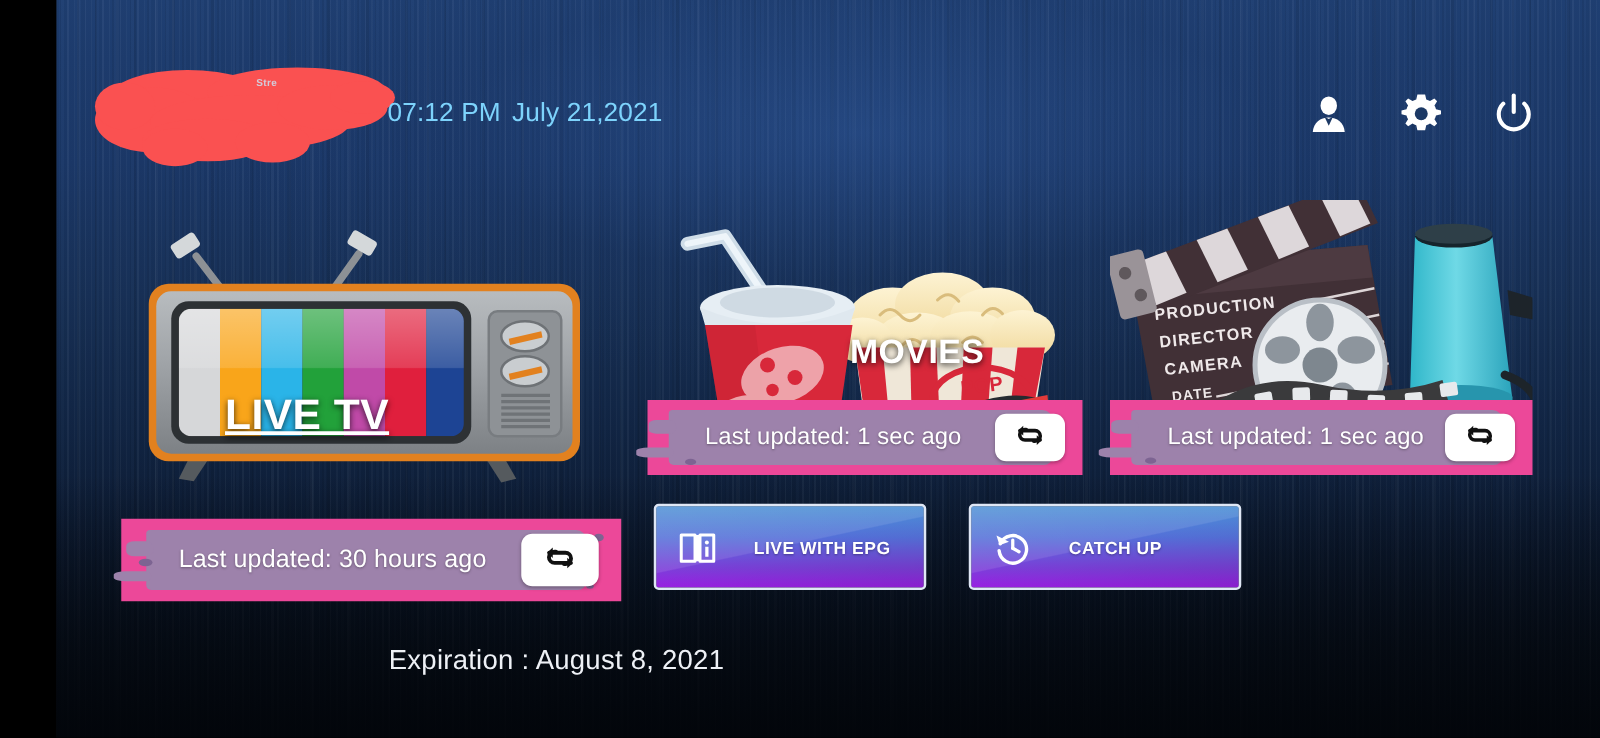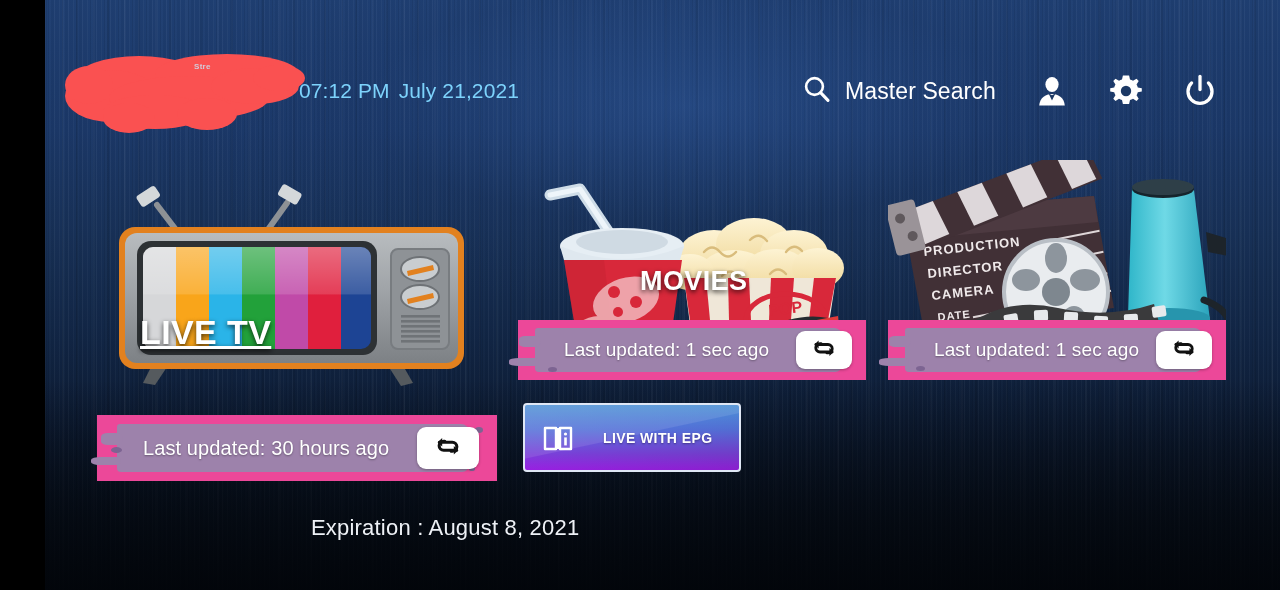--- a/index.html
+++ b/index.html
@@ -84,21 +84,21 @@
       rgba(0,0,0,0.00) 72%);
   }
   .bg-dark-bottom {
     position: absolute; left:0; right:0; bottom:0; height: 210px;
     background: linear-gradient(to bottom, rgba(4,9,16,0) 0%, rgba(3,7,13,0.75) 70%, rgba(2,5,10,0.95) 100%);
   }
 
   
   .topbar {
     position: absolute;
-    left: 34px; top: 0; width: 1235px; height: 150px;
+    left: 45px; top: 0; width: 1235px; height: 150px;
     z-index: 20;
   }
   .logo-redaction {
     position: absolute;
     left: 25px; top: 40px;
     width: 250px; height: 95px;
   }
   .logo-redaction svg { display:block; width:100%; height:100%; }
   .logo-ghost {
     position: absolute;
@@ -149,20 +149,21 @@
   #tile-livetv { left: 97px; top: 165px; width: 400px; height: 320px; }
   .tv-art { position: absolute; left: 0; top: 0; width: 400px; height: 230px; }
   .tv-art svg { display:block; width:100%; height:100%; }
   .tile-caption {
     position: absolute;
     color: #ffffff;
     font-weight: bold;
     text-shadow: 0 2px 5px rgba(0,0,0,.75);
     white-space: nowrap;
     pointer-events: none;
+    margin-left: 40px;
   }
   #caption-livetv { left: 140px; top: 313px; font-size: 34px; letter-spacing: .4px; text-decoration: underline; }
   #caption-movies { left: 640px; top: 266px; font-size: 27px; letter-spacing: .4px; }
   #caption-series { left: 1012px; top: 267px; font-size: 27px; letter-spacing: .4px; }
 
   
   #tile-movies { left: 518px; top: 160px; width: 348px; height: 215px; }
   #tile-series { left: 888px; top: 160px; width: 338px; height: 215px; }
   .art-box { position:absolute; left:0; top:0; width:100%; height:100%; }
   .art-box svg { display:block; width:100%; height:100%; }
@@ -302,29 +303,20 @@
           <ellipse cx="220" cy="38" rx="26" ry="13"></ellipse>
         </g>
       </svg>
     </div>
     <div class="logo-ghost">Stre</div>
 
     <div class="datetime">
       <span>07:12 PM</span><span class="sep"></span><span>July 21,2021</span>
     </div>
 
-    <div class="master-search">
-      <span class="ic">
-        <svg width="30" height="30" viewBox="0 0 30 30">
-          <circle cx="12.5" cy="12.5" r="8.4" fill="none" stroke="#ffffff" stroke-width="2.6"></circle>
-          <line x1="18.6" y1="18.6" x2="26" y2="26.4" stroke="#ffffff" stroke-width="3.1" stroke-linecap="round"></line>
-        </svg>
-      </span>
-      <span class="label">Master Search</span>
-    </div>
 
     <div class="icon-btn" id="user-btn">
       <span class="ic">
         <svg width="34" height="34" viewBox="0 0 34 34">
           <ellipse cx="17" cy="10.5" rx="6.6" ry="7.4" fill="#ffffff"></ellipse>
           <path d="M4.2 31.5 c0.6 -7.6 6.1 -11.6 12.8 -11.6 c6.7 0 12.2 4 12.8 11.6 z" fill="#ffffff"></path>
           <path d="M13.6 19.4 L17 26.5 L20.4 19.4 L17 21.2 Z" fill="#1c3965"></path>
         </svg>
       </span>
     </div>
@@ -613,16 +605,28 @@
         <path d="M2 4 h11 v21 h-11 z" fill="none" stroke="#fff" stroke-width="2.4" stroke-linejoin="round"></path>
         <path d="M17 4 h11 v21 h-11 z" fill="none" stroke="#fff" stroke-width="2.4" stroke-linejoin="round"></path>
         <line x1="15" y1="4" x2="15" y2="25" stroke="#fff" stroke-width="2.4"></line>
         <circle cx="22.5" cy="10" r="1.6" fill="#fff"></circle>
         <rect x="21.2" y="13.4" width="2.6" height="8" fill="#fff"></rect>
       </svg>
     </span>
     <span class="blabel">LIVE WITH EPG</span>
   </div>
 
+  <div class="abtn" id="btn-catchup">
+    <div class="sheen"></div>
+    <span class="bi">
+      <svg width="30" height="30" viewBox="0 0 30 30">
+        <path d="M5.2 12 A11 11 0 1 1 4.3 17.6" fill="none" stroke="#fff" stroke-width="2.7" stroke-linecap="round"></path>
+        <path d="M2.2 5.4 L4.6 13.2 L12.2 10.4 Z" fill="#fff"></path>
+        <line x1="15.2" y1="9" x2="15.2" y2="15.6" stroke="#fff" stroke-width="2.6" stroke-linecap="round"></line>
+        <line x1="15.2" y1="15.6" x2="20.2" y2="18.4" stroke="#fff" stroke-width="2.6" stroke-linecap="round"></line>
+      </svg>
+    </span>
+    <span class="blabel">CATCH UP</span>
+  </div>
 
   <div class="expiration">Expiration : August 8, 2021</div>
 
 </div>
 
 </body></html>

